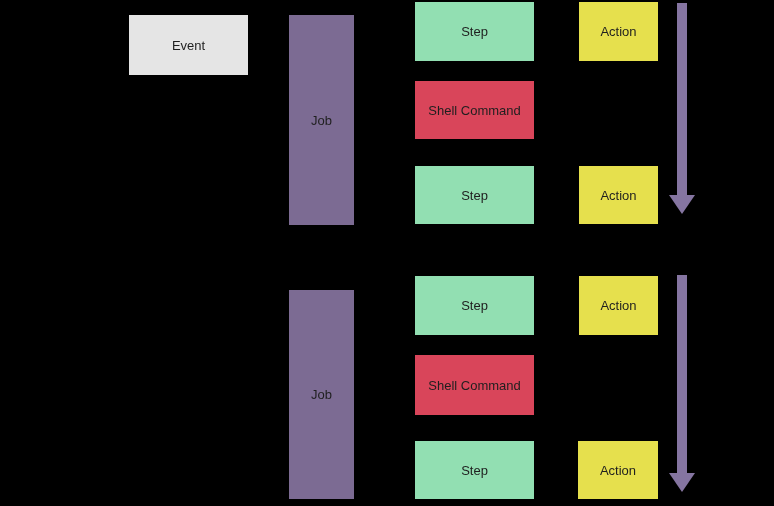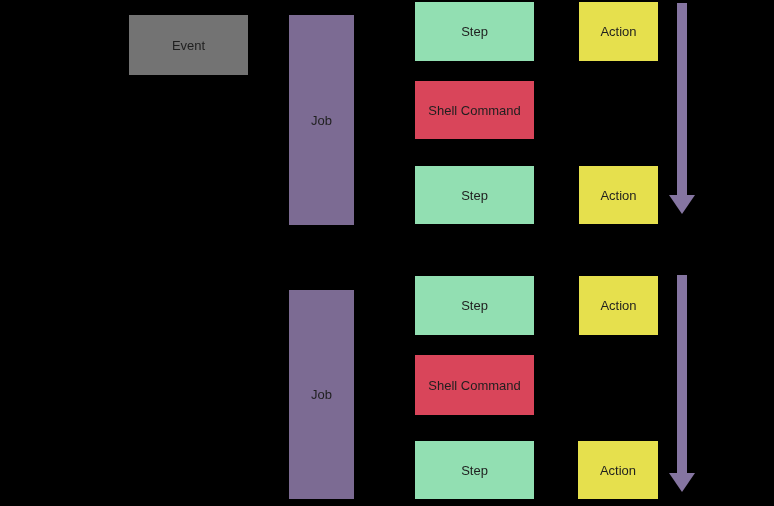--- a/index.html
+++ b/index.html
@@ -39,21 +39,21 @@
     border-left: 13px solid transparent;
     border-right: 13px solid transparent;
     border-top: 19px solid #8575A1;
   }
 </style>
 </head>
 <body style="background: rgb(0, 0, 0);">
 
 <div class="canvas">
 
-  <div class="box" style="left: 129px; top: 15px; width: 119px; height: 60px; background-color: #737373;">
+  <div class="box" style="left: 129px; top: 15px; width: 119px; height: 60px; background-color: #e5e5e5;">
     <span style="color: rgb(31, 31, 31);">Event</span>
   </div>
 
   <div class="box" style="left: 289px; top: 15px; width: 65px; height: 210px; background-color: rgb(124, 107, 147);">
     <span style="color: rgb(31, 31, 31);">Job</span>
   </div>
 
   <div class="box" style="left: 415px; top: 2px; width: 119px; height: 59px; background-color: rgb(146, 223, 178);">
     <span style="color: rgb(31, 31, 31);">Step</span>
   </div>

